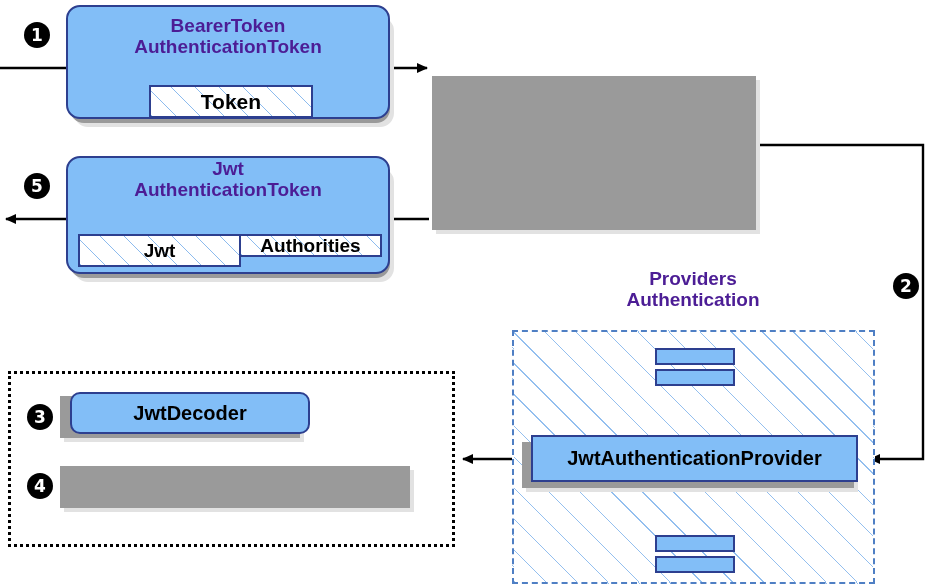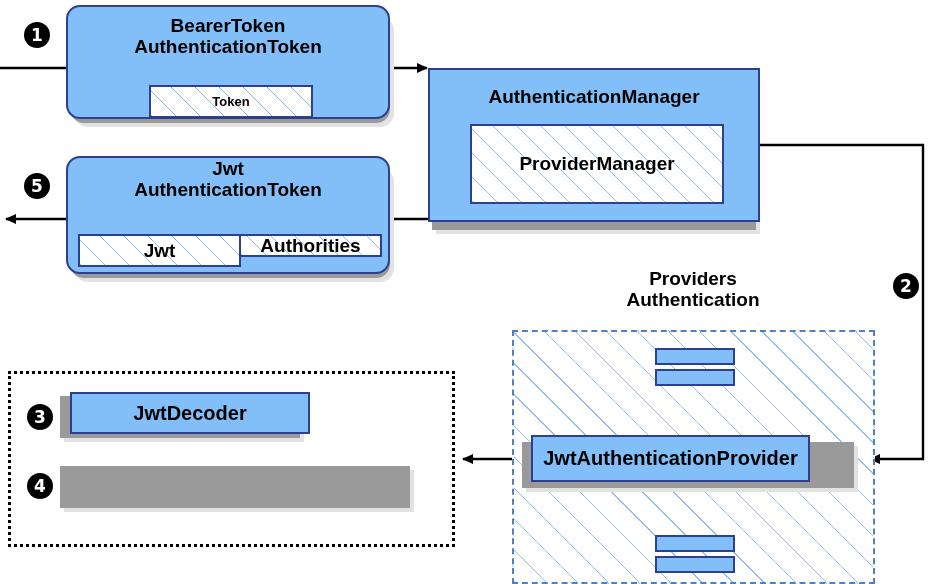--- a/index.html
+++ b/index.html
@@ -31,21 +31,21 @@
     flex-direction: column;
     align-items: center;
   }
   .rounded { border-radius: 14px; }
   .sh-dark  { position: absolute; background: #9a9a9a; }
   .sh-light { position: absolute; background: #e2e2e2; }
 
   .title-line {
     text-align: center;
     line-height: 1.12;
-    color: #000000;
+    color: #4c1d95;
     font-weight: bold;
   }
 
   
   .hatch-white {
     background-color: #ffffff;
     background-image: repeating-linear-gradient(
         45deg,
         rgba(120,175,235,0.85) 0px,
         rgba(120,175,235,0.85) 1px,
@@ -166,21 +166,21 @@
     <div class="step-marker">4</div>
   </div>
 
   <div class="abs sh-light rounded" style="left:74px; top:17px; width:320px; height:110px;"></div>
   <div class="abs sh-dark rounded" style="left:70px; top:13px; width:320px; height:110px;"></div>
   <div class="abs blue-box rounded" style="left:66px; top:5px; width:324px; height:114px; padding-top:8px;">
     <div class="title-line" style="font-size:19px;">
       <div>BearerToken</div>
       <div>AuthenticationToken</div>
     </div>
-    <div class="hatch-white" style="position:absolute; left:81px; top:78px; width:164px; height:33px; font-size:13px;">
+    <div class="hatch-white" style="position:absolute; left:81px; top:78px; width:164px; height:33px; font-size:21px;">
       <span>Token</span>
     </div>
   </div>
 
   <div class="abs sh-light rounded" style="left:74px; top:168px; width:320px; height:114px;"></div>
   <div class="abs sh-dark rounded" style="left:70px; top:164px; width:320px; height:114px;"></div>
   <div class="abs blue-box rounded" style="left:66px; top:156px; width:324px; height:118px; ">
     <div class="title-line" style="font-size:19px;">
       <div>Jwt</div>
       <div>AuthenticationToken</div>
@@ -188,51 +188,45 @@
     <div class="hatch-white" style="position:absolute; left:10px; top:76px; width:163px; height:33px; font-size:19px;">
       <span>Jwt</span>
     </div>
     <div class="hatch-white" style="position:absolute; left:171px; top:76px; width:143px; height:23px; font-size:19px;">
       <span>Authorities</span>
     </div>
   </div>
 
   <div class="abs sh-light" style="left:436px; top:80px; width:324px; height:154px;"></div>
   <div class="abs sh-dark" style="left:432px; top:76px; width:324px; height:154px;"></div>
-  <div class="abs blue-box" style="left:428px; top:68px; width:332px; height:154px; padding-top:16px;">
-    <div class="title-line" style="font-size:19px;">AuthenticationManager</div>
-    <div class="hatch-white" style="position:absolute; left:40px; top:54px; width:254px; height:80px; font-size:19px;">
-      <span>ProviderManager</span>
-    </div>
-  </div>
 
   <div class="abs title-line" style="left:560px; top:268px; width:266px; font-size:19px;">
     <div>Providers</div>
     <div>Authentication</div>
   </div>
 
   <div class="abs providers-region" style="left:512px; top:330px; width:363px; height:254px;">
 
     <div class="stub-bar abs" style="left:141px; top:16px; width:80px; height:17px;"></div>
     <div class="stub-bar abs" style="left:141px; top:37px; width:80px; height:17px;"></div>
 
     <div class="stub-bar abs" style="left:141px; top:203px; width:80px; height:17px;"></div>
     <div class="stub-bar abs" style="left:141px; top:224px; width:80px; height:17px;"></div>
   </div>
 
   <div class="abs sh-light" style="left:526px; top:446px; width:332px; height:46px;"></div>
   <div class="abs sh-dark" style="left:522px; top:442px; width:332px; height:46px;"></div>
-  <div class="abs blue-box" style="left:531px; top:435px; width:279px; height:47px; justify-content:center; font-size:20px;">
+  <div class="abs blue-box" style="left:531px; top:435px; width:327px; height:47px; justify-content:center; font-size:20px;">
     <span>JwtAuthenticationProvider</span>
   </div>
 
   <div class="abs dotted-region" style="left:8px; top:371px; width:447px; height:176px;"></div>
 
   <div class="abs sh-light" style="left:64px; top:400px; width:240px; height:42px;"></div>
   <div class="abs sh-dark" style="left:60px; top:396px; width:240px; height:42px;"></div>
-  <div class="abs blue-box" style="left:70px; top:392px; width:240px; height:42px; justify-content:center; font-size:20px;">
+  <div class="abs blue-box" style="left:70px; top:392px; width:240px; height:42px; justify-content:center; font-size:20px;border-radius:10px;">
     <span>JwtDecoder</span>
   </div>
 
   <div class="abs sh-light" style="left:64px; top:470px; width:350px; height:42px;"></div>
   <div class="abs sh-dark" style="left:60px; top:466px; width:350px; height:42px;"></div>
 
 </div>
 
 </body></html>

